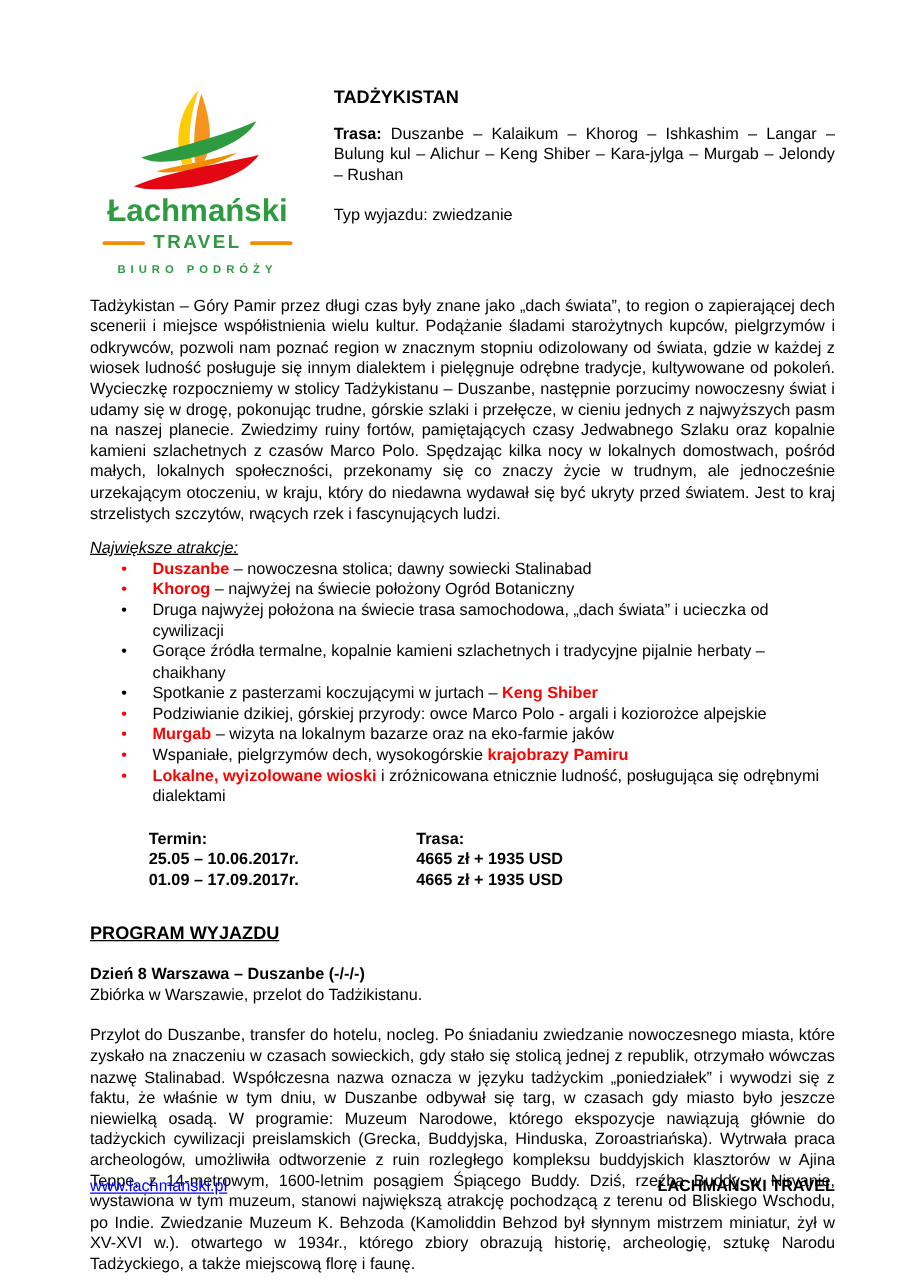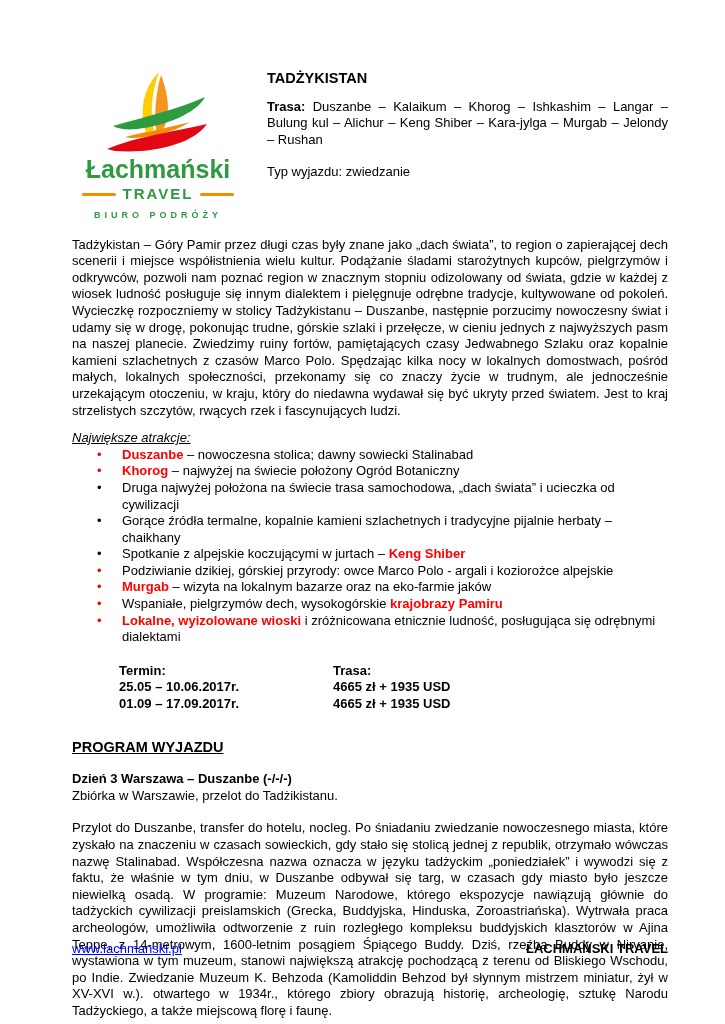--- a/index.html
+++ b/index.html
@@ -101,21 +101,21 @@
         <li>
           <span class="dot black">•</span>
           <span class="li-text"><span>Druga najwyżej położona na świecie trasa samochodowa, „dach świata” i ucieczka od cywilizacji</span></span>
         </li>
         <li>
           <span class="dot black">•</span>
           <span class="li-text"><span>Gorące źródła termalne, kopalnie kamieni szlachetnych i tradycyjne pijalnie herbaty – chaikhany</span></span>
         </li>
         <li>
           <span class="dot black">•</span>
-          <span class="li-text"><span>Spotkanie z alpejskie koczującymi w jurtach – </span><span class="red-bold">Keng Shiber</span></span>
+          <span class="li-text"><span>Spotkanie z pasterzami koczującymi w jurtach – </span><span class="red-bold">Keng Shiber</span></span>
         </li>
         <li>
           <span class="dot red">•</span>
           <span class="li-text"><span>Podziwianie dzikiej, górskiej przyrody: owce Marco Polo - argali i koziorożce alpejskie</span></span>
         </li>
         <li>
           <span class="dot red">•</span>
           <span class="li-text"><span class="red-bold">Murgab</span><span> – wizyta na lokalnym bazarze oraz na eko-farmie jaków</span></span>
         </li>
         <li>
@@ -140,21 +140,21 @@
     </div>
     <div class="pricing-row">
       <span class="c1">01.09 – 17.09.2017r.</span>
       <span class="c2">4665 zł + 1935 USD</span>
     </div>
   </div>
 
   <div class="program-heading">PROGRAM WYJAZDU</div>
 
   <div class="day">
-    <div class="day-title">Dzień 3 Warszawa – Duszanbe (-/-/-)</div>
+    <div class="day-title">Dzień 8 Warszawa – Duszanbe (-/-/-)</div>
     <p class="day-body">Zbiórka w Warszawie, przelot do Tadżikistanu.</p>
   </div>
 
   <div class="day">
     <p class="day-body">Przylot do Duszanbe, transfer do hotelu, nocleg. Po śniadaniu zwiedzanie nowoczesnego miasta, które zyskało na znaczeniu w czasach sowieckich, gdy stało się stolicą jednej z republik, otrzymało wówczas nazwę Stalinabad. Współczesna nazwa oznacza w języku tadżyckim „poniedziałek” i wywodzi się z faktu, że właśnie w tym dniu, w Duszanbe odbywał się targ, w czasach gdy miasto było jeszcze niewielką osadą. W programie: Muzeum Narodowe, którego ekspozycje nawiązują głównie do tadżyckich cywilizacji preislamskich (Grecka, Buddyjska, Hinduska, Zoroastriańska). Wytrwała praca archeologów, umożliwiła odtworzenie z ruin rozległego kompleksu buddyjskich klasztorów w Ajina Teppe, z 14-metrowym, 1600-letnim posągiem Śpiącego Buddy. Dziś, rzeźba Buddy w Nirvanie, wystawiona w tym muzeum, stanowi największą atrakcję  pochodzącą z terenu od Bliskiego Wschodu, po Indie. Zwiedzanie Muzeum K. Behzoda (Kamoliddin Behzod był słynnym mistrzem miniatur, żył w XV-XVI w.). otwartego w 1934r., którego zbiory obrazują historię, archeologię, sztukę Narodu Tadżyckiego, a także miejscową florę i faunę.</p>
   </div>
 
   <div class="footer">
     <a href="#">www.lachmanski.pl</a>
     <span class="brand">ŁACHMAŃSKI TRAVEL</span>

